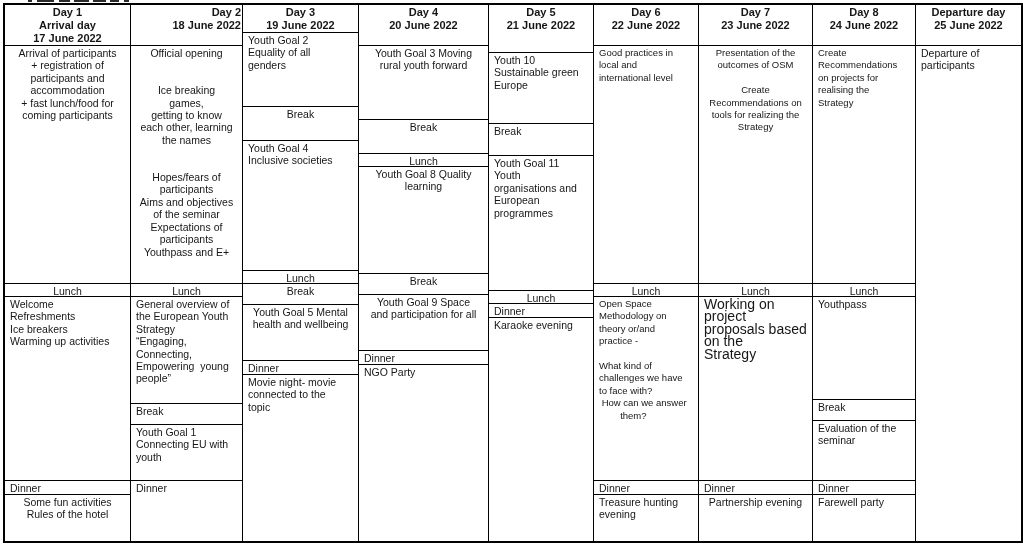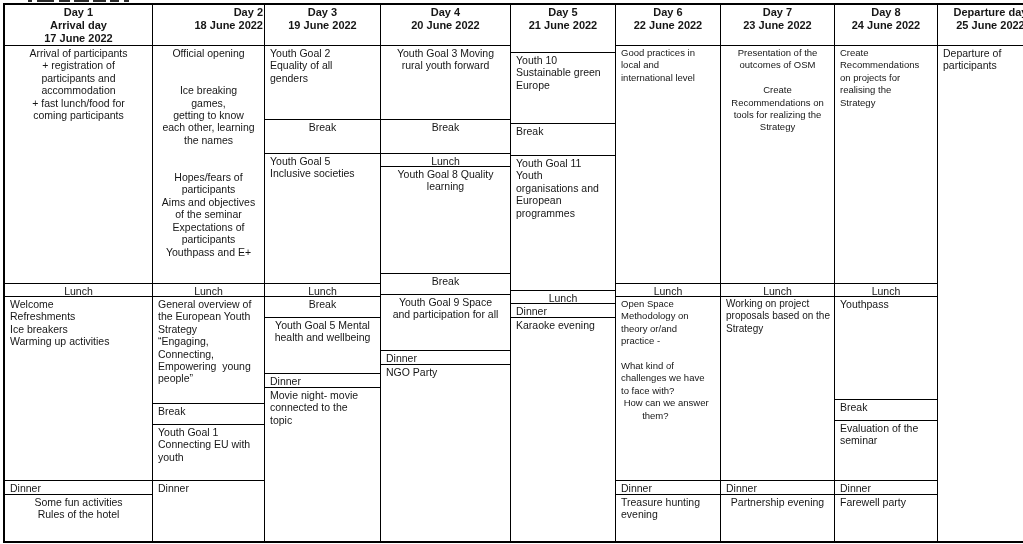--- a/index.html
+++ b/index.html
@@ -34,21 +34,21 @@
   <div class="artifact">
       <span class="a1"></span>
       <span class="a2"></span>
       <span class="a3"></span>
       <span class="a4"></span>
       <span class="a5"></span>
       <span class="a6"></span>
       <span class="a7"></span>
     </div>
   <div class="tbl" id="schedule-table">
-      <div class="col" style="width: 148px;">
+      <div class="col" style="width: 126px;">
         <div class="cell header" style="height: 41px;">Day 1
 Arrival day
 17 June 2022</div>
         <div class="cell center" style="height: 238px;">Arrival of participants
 + registration of
 participants and
 accommodation
 + fast lunch/food for
 coming participants</div>
         <div class="cell center" style="height: 13px;">Lunch</div>
@@ -88,27 +88,27 @@
 Connecting,
 Empowering  young
 people”</div>
         <div class="cell" style="height: 21px;">Break</div>
         <div class="cell" style="height: 56px;">Youth Goal 1
 Connecting EU with
 youth</div>
         <div class="cell" style="height: 14px;">Dinner</div>
       </div>
       <div class="col" style="width: 116px;">
-        <div class="cell header" style="height: 41px;">Day 3
+        <div class="cell header" style="height: 28px;">Day 3
 19 June 2022</div>
         <div class="cell" style="height: 74px;">Youth Goal 2
 Equality of all
 genders</div>
         <div class="cell center" style="height: 34px;">Break</div>
-        <div class="cell" style="height: 130px;">Youth Goal 5
+        <div class="cell" style="height: 130px;">Youth Goal 4
 Inclusive societies</div>
         <div class="cell center" style="height: 13px;">Lunch</div>
         <div class="cell center" style="height: 21px;">Break</div>
         <div class="cell center" style="height: 56px;">Youth Goal 5 Mental
 health and wellbeing</div>
         <div class="cell" style="height: 14px;">Dinner</div>
         <div class="cell" style="height: 46px;">Movie night- movie
 connected to the
 topic</div>
       </div>
@@ -168,21 +168,21 @@
         <div class="cell header" style="height: 41px;">Day 7
 23 June 2022</div>
         <div class="cell center" style="height: 238px; font-size: 9.5px;">Presentation of the
 outcomes of OSM
 
 Create
 Recommendations on
 tools for realizing the
 Strategy</div>
         <div class="cell center" style="height: 13px;">Lunch</div>
-        <div class="cell" style="height: 184px; font-size: 10px;">Working on project
+        <div class="cell" style="height: 184px; font-size: 14px;">Working on project
 proposals based on the
 Strategy</div>
         <div class="cell" style="height: 14px;">Dinner</div>
         <div class="cell center" style="height: 46px;">Partnership evening</div>
       </div>
       <div class="col" style="width: 103px;">
         <div class="cell header" style="height: 41px;">Day 8
 24 June 2022</div>
         <div class="cell" style="height: 238px; font-size: 9.5px;">Create
 Recommendations

